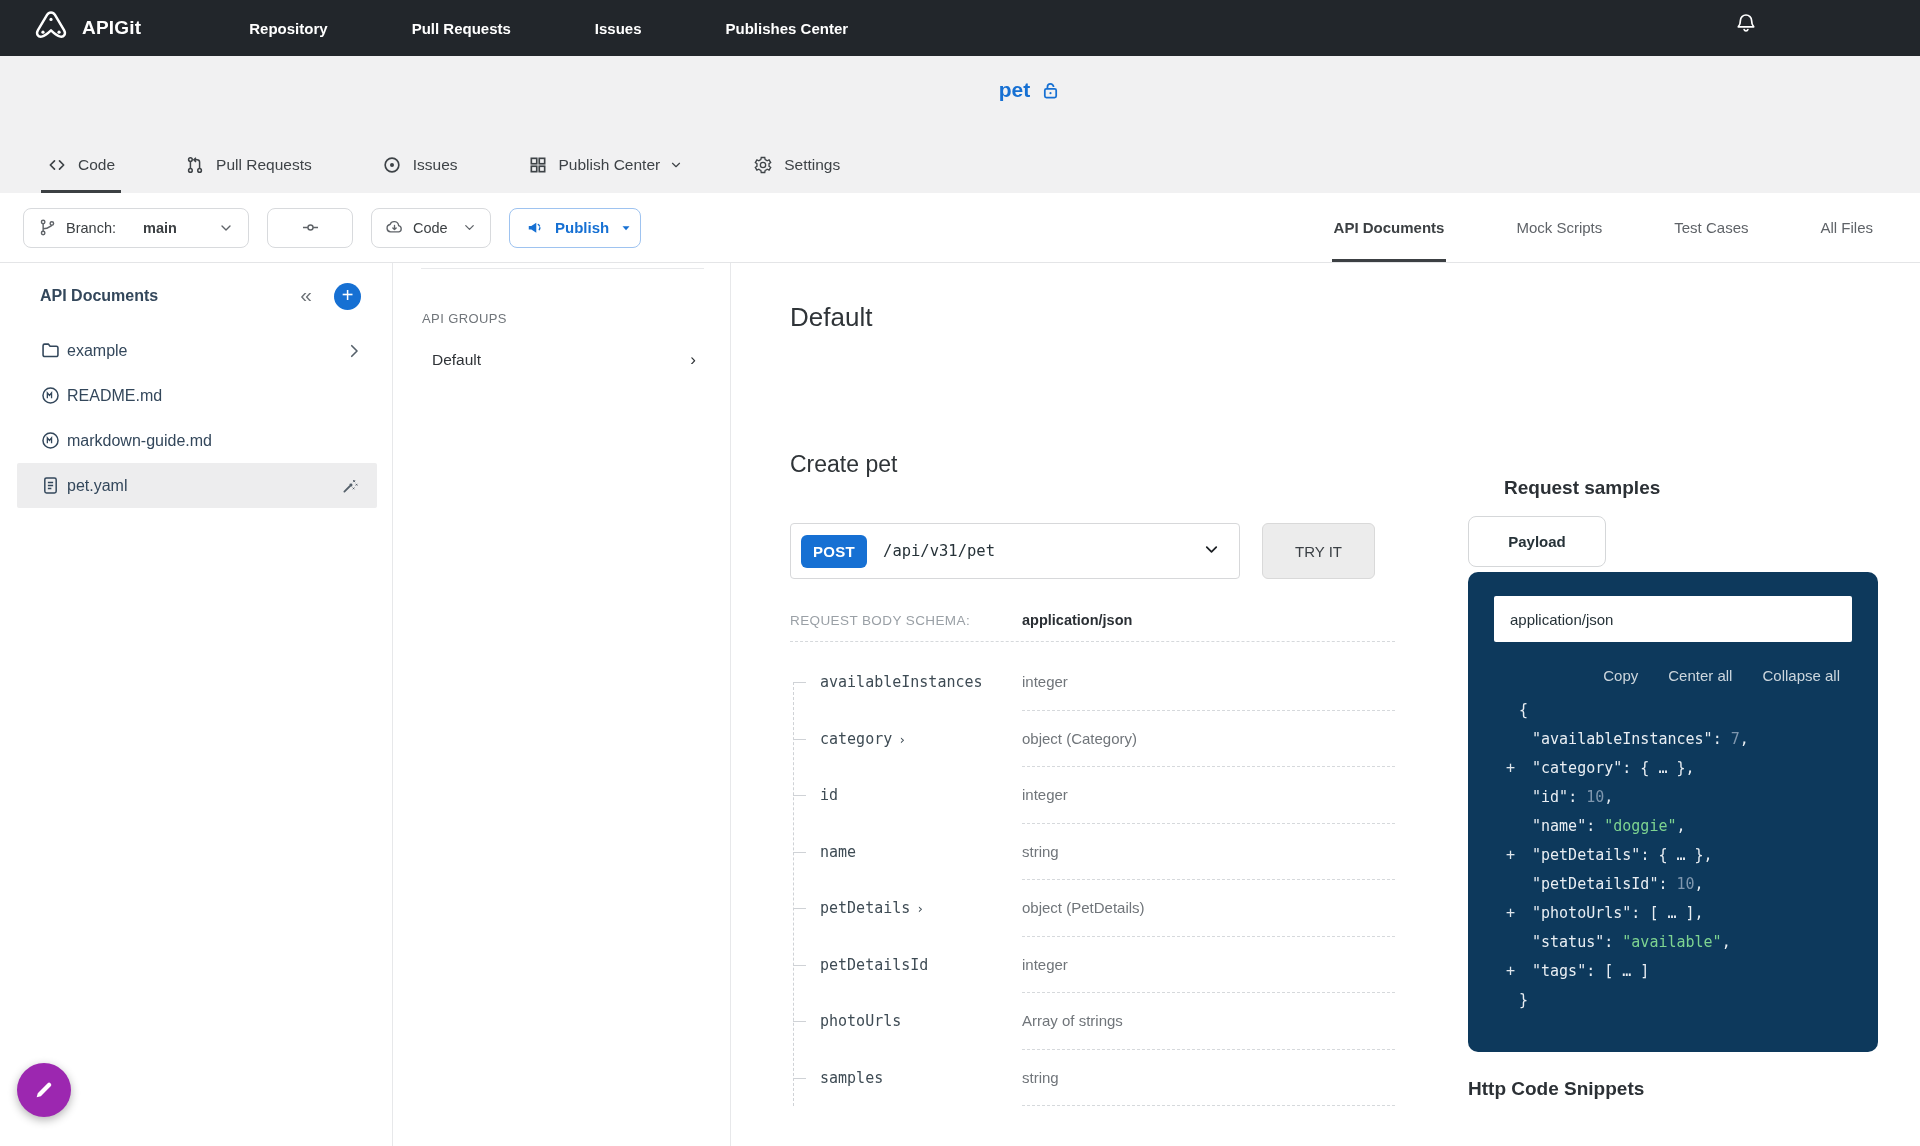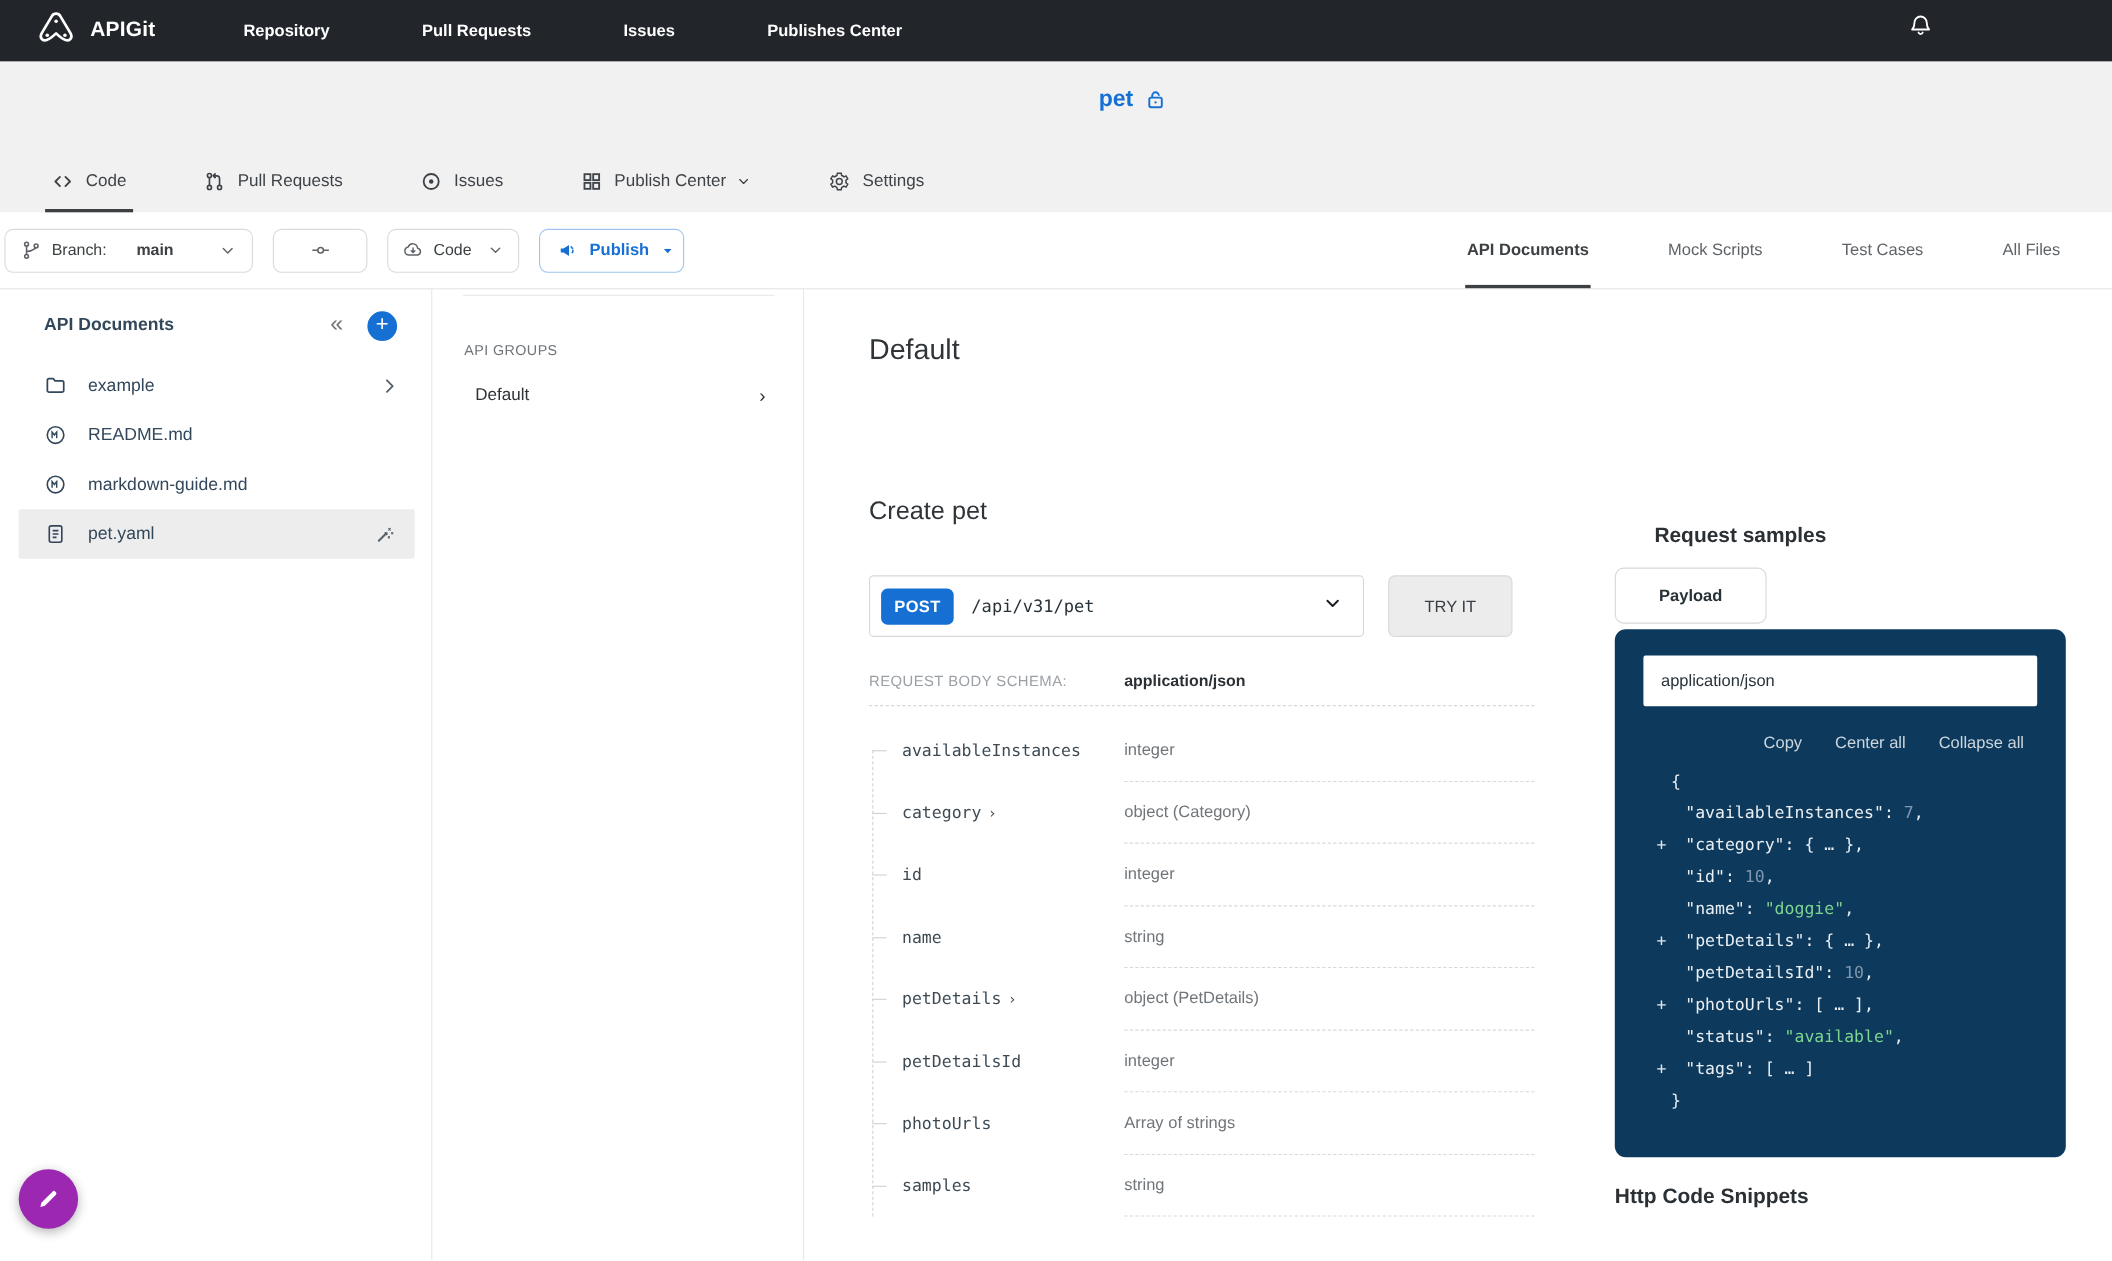--- a/index.html
+++ b/index.html
@@ -4,21 +4,21 @@
 <style>
   * { margin:0; padding:0; box-sizing:border-box; }
   html,body { width:1920px; height:1146px; overflow:hidden; background:#fff;
               font-family:"Liberation Sans", sans-serif; color:#2b3035; }
 
   
   .navbar { height:56px; background:#22262b; display:flex; align-items:center; }
   .brand { display:flex; align-items:center; gap:10px; padding-left:30px; }
   .brand svg { width:42px; height:34px; }
   .brand-name { color:#fff; font-size:19px; font-weight:700; letter-spacing:.2px; }
-  .nav-links { display:flex; gap:84px; margin-left:80px; }
+  .nav-links { display:flex; gap:84px; margin-left:108px; }
   .nav-link { color:#fff; font-size:15px; font-weight:700; cursor:pointer; }
   .nav-right { margin-left:auto; display:flex; align-items:center; gap:34px; padding-right:128px;flex-direction:column; }
   .nav-right .nav-link { font-weight:700; }
   .icon-btn { width:26px; height:26px; display:flex; align-items:center; justify-content:center; cursor:pointer; }
   .icon-btn svg { width:24px; height:24px; }
 
   
   .repo-header { height:137px; background:#f1f1f2; position:relative; }
   .repo-title-row { display:flex; align-items:center; gap:10px; padding:22px 0 0 140px;justify-content:center; }
   .repo-title { color:#1670d3; font-size:21px; font-weight:700; }
@@ -26,21 +26,21 @@
   .repo-tabs { position:absolute; left:41px; bottom:0; display:flex; gap:58px; height:54px; }
   .repo-tab { display:flex; align-items:center; gap:11px; font-size:15.5px; color:#3e4347;
               cursor:pointer; border-bottom:3px solid transparent; padding:0 6px; }
   .repo-tab svg { width:20px; height:20px; color:#3e4347; }
   .repo-tab.active { border-bottom-color:#3c4043; }
   .repo-tab .tab-caret svg { width:14px; height:14px; margin-left:-2px; }
 
   
   .toolbar { height:70px; background:#fff; border-bottom:1px solid #e4e5e7;
              display:flex; align-items:center; }
-  .tool-left { display:flex; align-items:center; gap:18px; padding-left:4px; }
+  .tool-left { display:flex; align-items:center; gap:18px; padding-left:23px; }
   .btn { height:40px; border:1px solid #d8dadd; border-radius:8px; background:#fff;
          display:flex; align-items:center; font-size:14.5px; color:#3c4043; cursor:pointer; }
   .btn svg { width:19px; height:19px; color:#5f6368; }
   .btn-branch { width:226px; padding:0 14px; gap:9px; }
   .btn-branch .b-value { font-weight:700; margin-left:18px; }
   .btn-branch .b-caret { margin-left:auto; }
   .btn-commit { width:86px; justify-content:center; }
   .btn-code { width:120px; padding:0 13px; gap:9px; }
   .btn-code .b-caret { margin-left:auto; }
   .btn-publish { width:132px; padding:0 16px; gap:10px; border-color:#9ec3f0; }
@@ -57,21 +57,21 @@
   .workspace { display:flex; height:883px; }
 
   .sidebar { width:393px; border-right:1px solid #e7e8ea; padding-top:14px; flex-shrink:0; }
   .sidebar-head { display:flex; align-items:center; padding:0 31px 0 40px; height:38px; }
   .sidebar-title { font-size:16px; font-weight:700; color:#33475b; }
   .collapse-btn { margin-left:auto; color:#6f7479; font-size:21px; cursor:pointer; line-height:1; padding-bottom:3px; }
   .add-btn { width:27px; height:27px; border-radius:50%; background:#1670d3; color:#fff;
              font-size:20px; display:flex; align-items:center; justify-content:center;
              margin-left:22px; cursor:pointer; padding-bottom:2px; }
   .file-list { margin-top:13px; }
-  .file-item { height:45px; display:flex; align-items:center; gap:19px;
+  .file-item { height:45px; display:flex; align-items:center; gap:6px;
                padding:0 18px 0 40px; margin:0 15px 0 17px; font-size:16px; color:#33475b; cursor:pointer;
                padding-left:23px; border-radius:2px; }
   .file-item svg { width:21px; height:21px; color:#33475b; flex-shrink:0; }
   .file-item.selected { background:#ededee; }
   .file-label { }
   .item-right { margin-left:auto; display:flex; color:#33475b; }
   .item-right svg { width:18px; height:18px; color:#55606a; }
 
   .groups-panel { width:338px; border-right:1px solid #e7e8ea; flex-shrink:0; }
   .groups-top-divider { border-top:1px solid #e8e9eb; margin:5px 26px 0 28px; }

